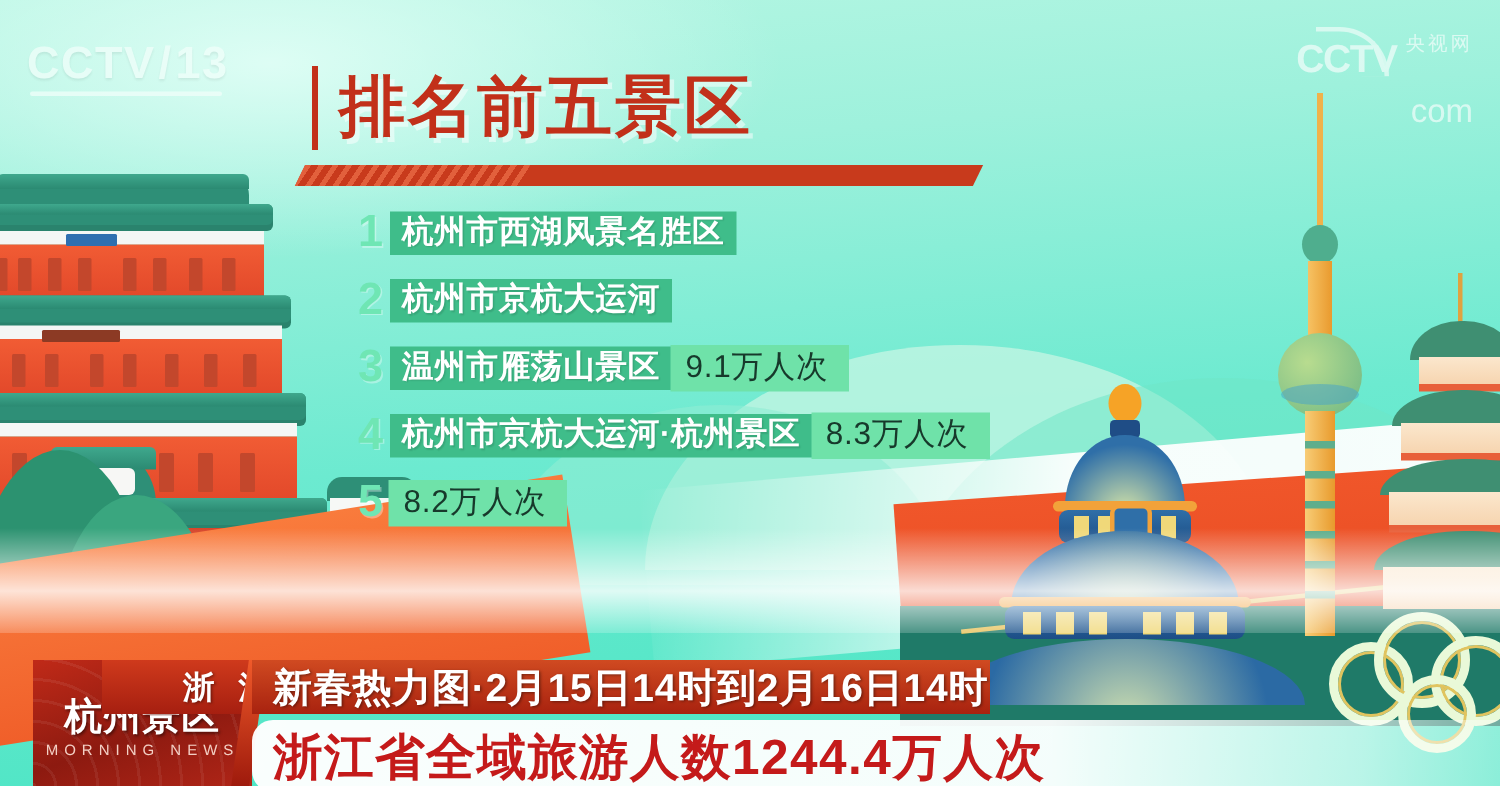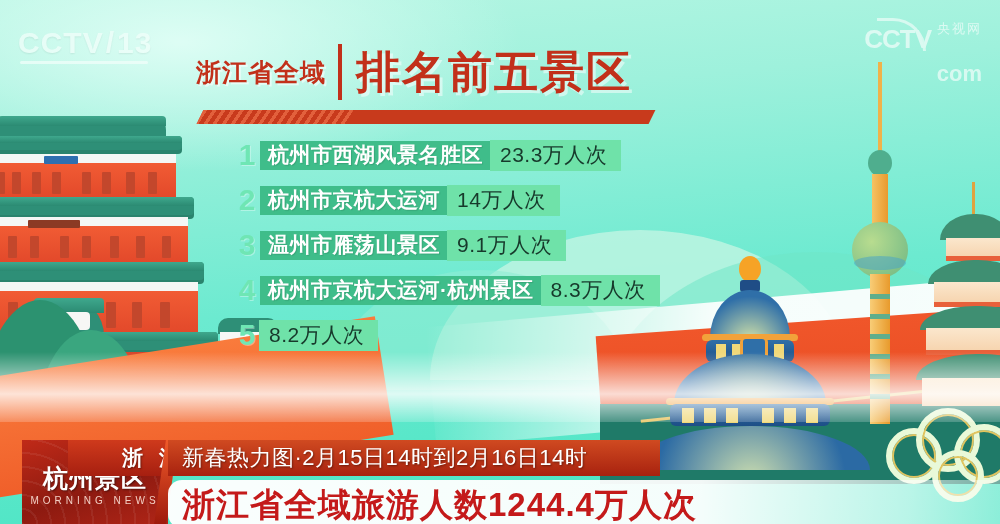--- a/index.html
+++ b/index.html
@@ -103,21 +103,21 @@
     text-shadow:0 1px 2px rgba(0,0,0,.10);display:flex;align-items:baseline;}
   .cctv13 .slash{font-size:30px;margin:0 2px;color:#f2fffb;}
   .cctv13 .bar{height:3px;background:#f2fffb;margin:1px 0 2px 2px;width:128px;border-radius:2px;}
   .cctv13 .sub{font-size:19px;letter-spacing:10px;color:#f2fffb;text-align:center;width:128px;margin-left:2px;}
 
   
   .wm{position:absolute;right:18px;top:22px;opacity:.62;color:#ffffff;}
   .wm .row{display:flex;align-items:flex-end;gap:6px;}
   .wm .ct{font-size:26px;font-weight:700;letter-spacing:-1px;line-height:1;}
   .wm .cn{font-size:13px;letter-spacing:2px;line-height:1;margin-bottom:17px;}
-  .wm .com{font-size:22px;font-weight:700;line-height:1;margin-top:-4px;text-align:right;}
+  .wm .com{font-size:22px;font-weight:400;line-height:1;margin-top:-4px;text-align:right;}
   .wm .arc{position:absolute;right:56px;top:-4px;width:46px;height:30px;border:3px solid #fff;border-bottom:none;border-left:none;border-radius:0 40px 0 0;opacity:.9;}
 
   
   .title-wrap{position:absolute;left:196px;top:44px;display:flex;align-items:center;}
   .title-left{
     color:#c2301a;font-weight:900;line-height:1.04;font-size:25px;letter-spacing:1px;
     text-align:right;padding-right:12px;
     text-shadow:2px 2px 0 rgba(255,255,255,.55);
   }
   .title-div{width:4px;height:56px;background:#c2301a;margin-right:14px;}
@@ -180,21 +180,21 @@
     display:flex;align-items:center;justify-content:center;
   }
   .prov-bar span{color:#fff;font-size:21px;font-weight:700;letter-spacing:16px;text-indent:16px;
     text-shadow:1px 1px 2px rgba(0,0,0,.4);}
   .sub-bar{
     position:absolute;left:168px;top:0;width:492px;height:36px;
     background:linear-gradient(180deg,#d04a21 0%,#a8220f 100%);
     display:flex;align-items:center;
   }
   .sub-bar span{
-    color:#fff;font-size:22px;font-weight:400;letter-spacing:.5px;padding-left:14px;line-height:1;
+    color:#fff;font-size:26px;font-weight:700;letter-spacing:.5px;padding-left:14px;line-height:1;
     text-shadow:1px 1px 2px rgba(0,0,0,.4);
   }
   .head-bar{
     position:absolute;left:168px;top:40px;width:860px;height:48px;
     background:linear-gradient(90deg,rgba(255,255,255,.97) 0%,rgba(255,255,255,.94) 62%,rgba(255,255,255,.62) 86%,rgba(255,255,255,.30) 100%);
     display:flex;align-items:center;border-radius:14px;
   }
   .head-bar span{
     color:#c41a1a;font-size:33px;font-weight:900;letter-spacing:1px;padding-left:14px;line-height:1;
   }
@@ -354,39 +354,36 @@
     <div class="arc"></div>
     <div class="row">
       <span class="ct">CCTV</span>
       <span class="cn">央视网</span>
     </div>
     <div class="com">com</div>
   </div>
 
   <div class="title-wrap">
     <div class="title-left">
-      <div>浙江省全域</div>
     </div>
     <div class="title-div"></div>
     <div class="title-right">排名前五景区</div>
   </div>
   <div class="title-bar">
     <div class="stripes"></div>
   </div>
 
   <div class="list">
     <div class="row">
       <div class="rank">1</div>
       <div class="pill-name">杭州市西湖风景名胜区</div>
-      <div class="pill-val">23.3万人次</div>
     </div>
     <div class="row">
       <div class="rank">2</div>
       <div class="pill-name">杭州市京杭大运河</div>
-      <div class="pill-val">14万人次</div>
     </div>
     <div class="row">
       <div class="rank">3</div>
       <div class="pill-name">温州市雁荡山景区</div>
       <div class="pill-val">9.1万人次</div>
     </div>
     <div class="row">
       <div class="rank">4</div>
       <div class="pill-name">杭州市京杭大运河·杭州景区</div>
       <div class="pill-val">8.3万人次</div>

